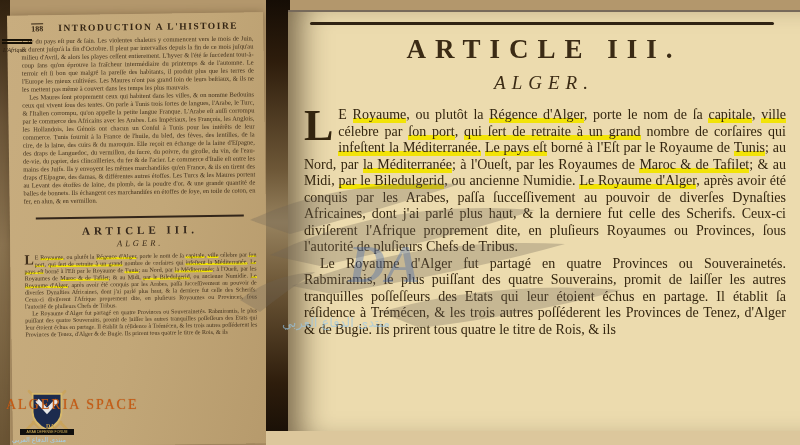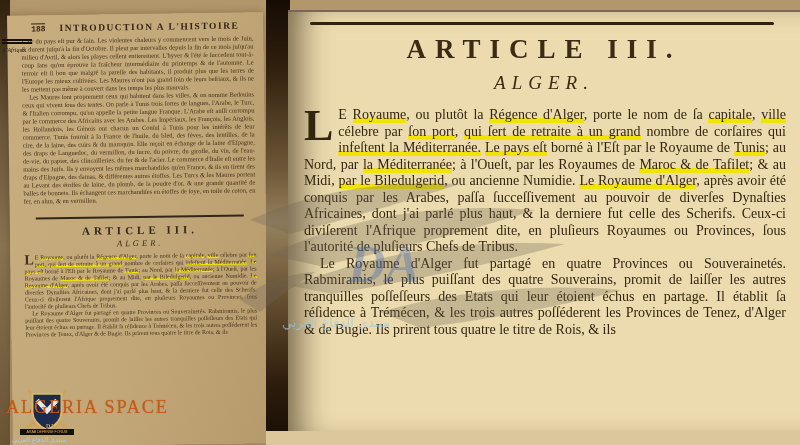--- a/index.html
+++ b/index.html
@@ -15,21 +15,21 @@
   }
   .left-page{
     position:absolute; left:10px; top:14px; width:256px; height:431px;
     background:linear-gradient(105deg,#c8ad7f 0%,#c2a778 55%,#b69a6c 100%);
     transform:rotate(-0.8deg);
     box-shadow:0 0 8px rgba(60,40,15,.35);
     overflow:hidden;
   }
   .lp-inner{ padding:8px 10px 0 14px; }
   .lp-header{ display:flex; align-items:baseline; color:#332413; margin-bottom:4px;}
-  .lp-pagenum{ font-weight:bold; font-size:8px; margin-left:10px; border-top:1px solid #332413;font-family:Liberation Mono, monospace;}
+  .lp-pagenum{ font-weight:bold; font-size:8px; margin-left:10px; border-top:1px solid #332413;}
   .lp-title{ flex:1; text-align:center; font-weight:bold; font-size:9.5px; letter-spacing:1.5px; }
   .lp-body{ font-size:6.5px; line-height:8px; text-align:justify; color:#41301c; }
   .lp-body p{ margin:0; }
   .lp-body p + p{ text-indent:7px; }
   .lp-rule{ height:2px; background:#33261a; margin:12px 12px 6px 12px; }
   .lp-art{ text-align:center; font-size:11px; font-weight:bold; letter-spacing:4px; color:#33261a; margin:2px 0 2px;}
   .lp-alger{ text-align:center; font-style:italic; font-size:8.5px; letter-spacing:3px; color:#3a2a18; margin:0 0 5px;}
   .lp-article{ font-size:6px; line-height:7px; text-align:justify; color:#41301c;}
   .lp-article p{margin:0;}
   .lp-dropcap{ float:left; font-size:14px; line-height:11px; font-weight:bold; margin:0 1px 0 0; }
@@ -38,21 +38,21 @@
     background:linear-gradient(#f2e307,#f2e307) 0 100%/100% 2px no-repeat;
   }
   
   .margin-rules{ position:absolute; left:2px; top:39px; width:30px; }
   .margin-rules div{ height:2px; background:#161006; margin-bottom:1px; }
   .margin-note{ position:absolute; left:3px; top:47px; font-style:italic; font-size:5.8px; color:#2e2012; }
   
   .logo{ position:absolute; left:4px; top:386px; width:232px; height:59px; }
   .logo svg{ position:absolute; left:16px; top:0; }
   .brand-name{
-    position:absolute; left:2px; top:11px; font-size:18px; letter-spacing:2px;
+    position:absolute; left:2px; top:11px; font-size:14px; letter-spacing:2px;
     color:#c75c14; white-space:nowrap; text-shadow:0 0 1px rgba(140,55,10,.45);
   }
   .brand-da{ position:absolute; left:42px; top:37px; font-size:6px; font-weight:bold; color:#caa44c; }
   .brand-band{
     position:absolute; left:16px; top:43px; width:54px; height:6px; background:#10100e;
     color:#d8b35a; font-family:"Liberation Sans",sans-serif; font-size:3.5px; line-height:6px;
     text-align:center; white-space:nowrap; overflow:hidden;
   }
   .brand-arabic{ position:absolute; left:8px; top:50px; font-family:"DejaVu Sans",sans-serif;
     font-size:6.5px; color:#a8cfe8; }

